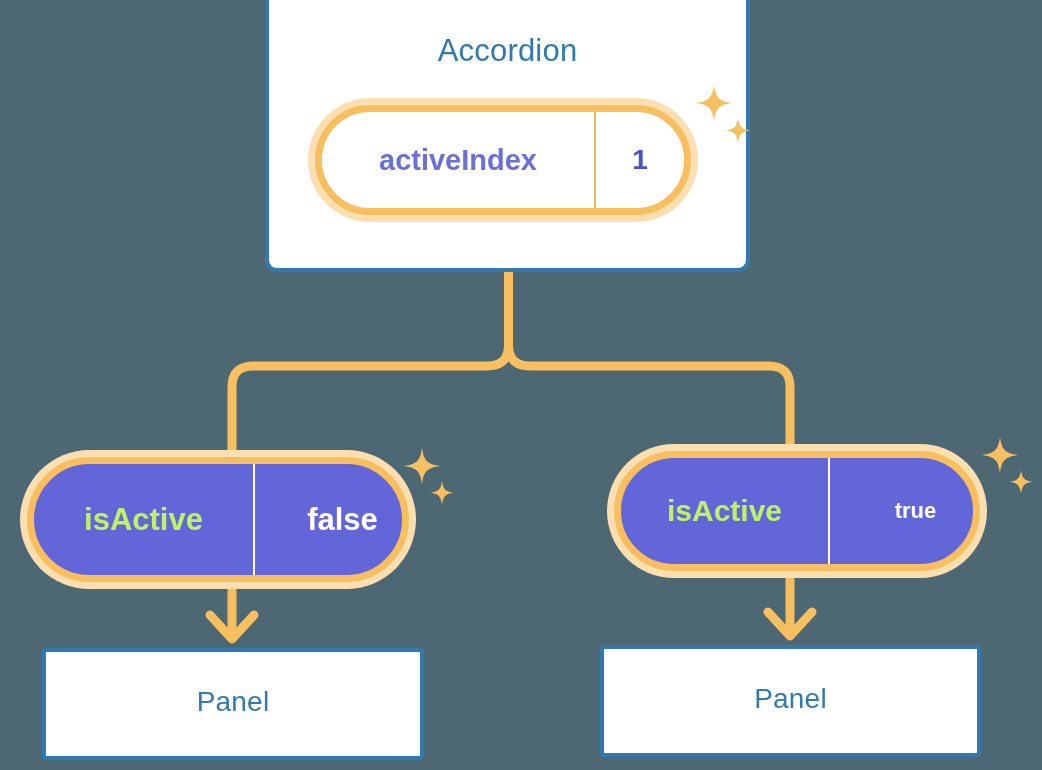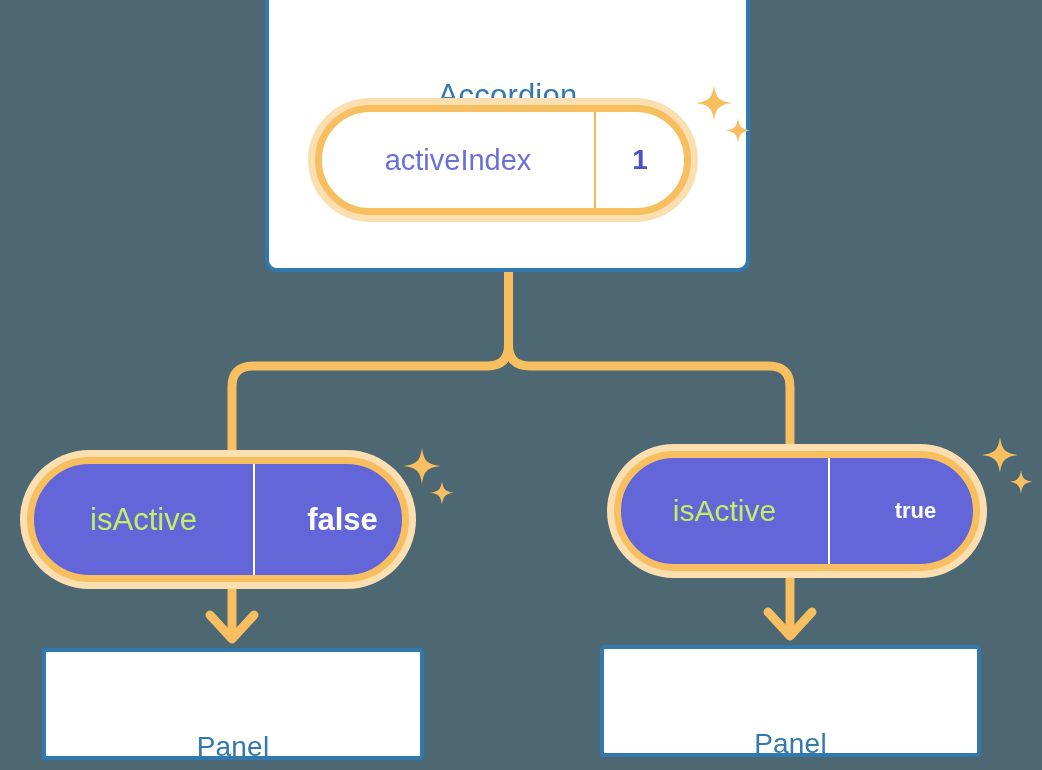--- a/index.html
+++ b/index.html
@@ -19,21 +19,20 @@
     border-radius:4px;
     box-sizing:border-box;
   }
   .card-title{
     position:absolute;left:0;right:0;
     text-align:center;
     color:#3179ae;
     font-weight:400;
     letter-spacing:.2px;
     white-space:nowrap;
-    margin-top:45px;
   }
 
   
   #accordion-card{left:265px;top:0px;width:485px;height:272px;border-top:none;border-radius:0 0 12px 12px;}
   #accordion-title{top:33px;font-size:31px;}
 
   
   .pill{
     position:absolute;
     display:flex;
@@ -49,20 +48,21 @@
     flex:1;
     border-radius:999px;
     border:7px solid #f8bf60;     
     box-sizing:border-box;
     overflow:hidden;
   }
   .pill-key,.pill-val{
     display:flex;align-items:center;justify-content:center;
     box-sizing:border-box;
     white-space:nowrap;
+    font-weight:bold;
   }
   .pill-val{font-weight:bold;}
 
   
   .pill-light .pill-inner{background:#ffffff;}
   .pill-light .pill-key{color:#6b6fd8;}
   .pill-light .pill-val{color:#4a4fd0;border-left:2px solid #f0b858;}
 
   
   .pill-solid .pill-inner{background:#6366d8;}

